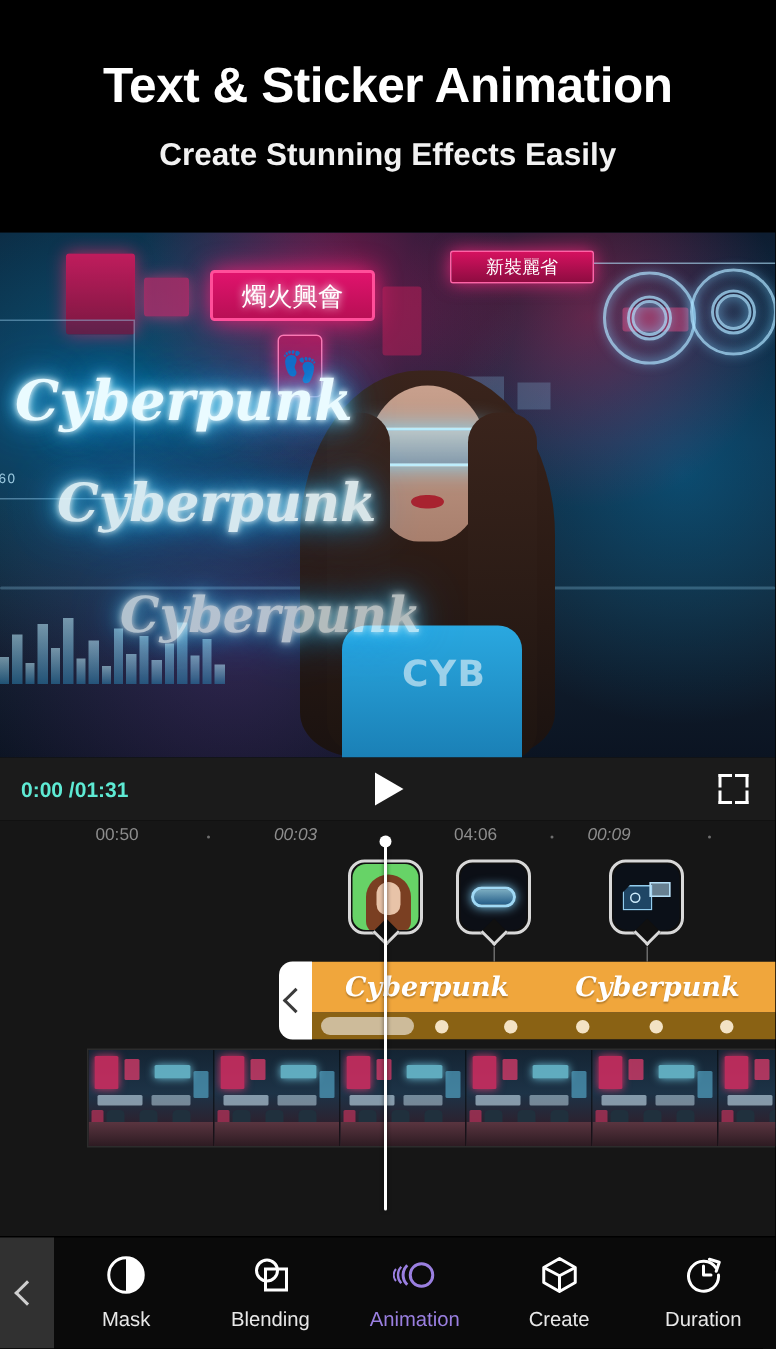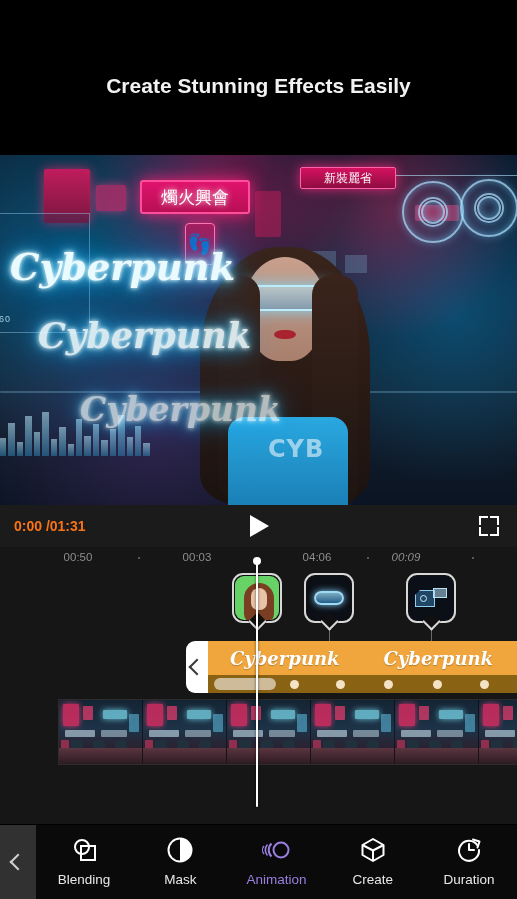--- a/index.html
+++ b/index.html
@@ -103,21 +103,21 @@
     color:#eafbff;
     text-shadow:0 0 4px #fff,0 0 10px #7fe6ff,0 0 20px #29b6ff,0 0 36px #0d8ce0;
   }
   #cyber1 { left:10px; top:90px; font-size:37px; }
   #cyber2 { left:38px; top:160px; font-size:35px; opacity:.9; }
   #cyber3 { left:80px; top:235px; font-size:33px; opacity:.72; }
 
   
   #playerbar { position:relative; height:42px; background:#1b1b1b;
                display:flex; align-items:center; }
-  #cur-time { position:absolute; left:14px; font-size:14px; font-weight:bold; color:#f97316; }
+  #cur-time { position:absolute; left:14px; font-size:14px; font-weight:bold; color:#5eead4; }
   #play-btn { position:absolute; left:0; right:0; margin:auto; width:26px; height:26px;
               display:flex; align-items:center; justify-content:center; cursor:pointer; }
   #fullscreen-btn { position:absolute; right:18px; width:20px; height:20px; cursor:pointer; }
   .fs-c { position:absolute; width:9px; height:9px; border:2px solid #fff; }
   .fs-tl { left:0; top:0; border-right:none; border-bottom:none; }
   .fs-tr { right:0; top:0; border-left:none; border-bottom:none; }
   .fs-bl { left:0; bottom:0; border-right:none; border-top:none; }
   .fs-br { right:0; bottom:0; border-left:none; border-top:none; }
 
   
@@ -211,20 +211,21 @@
   .tool.active .tool-lab { color:#9a7fe0; }
 
   .chev { width:12px; height:12px; border-left:2px solid #cfcfcf;
           border-bottom:2px solid #cfcfcf; transform:rotate(45deg); }
   .chev.dark { border-color:#3a3a3a; }
 </style>
 </head>
 <body>
 
 <div id="header">
+  <div id="header-title">Text &amp; Sticker Animation</div>
   <div id="header-sub">Create Stunning Effects Easily</div>
 </div>
 
 <div id="preview">
   <div class="pv-layer" id="pv-bg"></div>
 
   <div id="sign-cn2">新裝麗省</div>
   <div id="sign-cn">燭火興會</div>
   <div id="sign-foot">👣</div>
 
@@ -301,21 +302,21 @@
     <span class="fs-c fs-tr"></span>
     <span class="fs-c fs-bl"></span>
     <span class="fs-c fs-br"></span>
   </div>
 </div>
 
 <div id="timeline">
 
   <div id="ruler">
       <div class="rl-lab" style="left: 78px;">00:50</div>
-      <div class="rl-lab" style="left: 197px;">00:03</div>
+      <div class="rl-lab" style="left: 197px; font-style: italic;">00:03</div>
       <div class="rl-lab" style="left: 317px;">04:06</div>
       <div class="rl-lab" style="left: 406px; font-style: italic;">00:09</div>
       <div class="rl-dot" style="left: 138px;"></div>
       <div class="rl-dot" style="left: 257px;"></div>
       <div class="rl-dot" style="left: 367px;"></div>
       <div class="rl-dot" style="left: 472px;"></div>
     </div>
 
   <div id="markers">
 
@@ -451,35 +452,35 @@
 
 <div id="bottombar">
   <div id="back-btn">
     <span class="chev"></span>
   </div>
   <div id="tools">
 
     <div class="tool">
       <span class="tool-ico">
         <svg width="26" height="26" viewBox="0 0 26 26">
+          <circle cx="13" cy="13" r="11.5" fill="none" stroke="#fff" stroke-width="2"></circle>
+          <path d="M13 1.5 A11.5 11.5 0 0 1 13 24.5 Z" fill="#fff"></path>
+        </svg>
+      </span>
+      <span class="tool-lab">Mask</span>
+    </div>
+
+    <div class="tool">
+      <span class="tool-ico">
+        <svg width="26" height="26" viewBox="0 0 26 26">
           <circle cx="11" cy="10" r="7" fill="none" stroke="#fff" stroke-width="2"></circle>
           <rect x="10" y="9" width="14" height="14" fill="none" stroke="#fff" stroke-width="2"></rect>
         </svg>
       </span>
       <span class="tool-lab">Blending</span>
-    </div>
-
-    <div class="tool">
-      <span class="tool-ico">
-        <svg width="26" height="26" viewBox="0 0 26 26">
-          <circle cx="13" cy="13" r="11.5" fill="none" stroke="#fff" stroke-width="2"></circle>
-          <path d="M13 1.5 A11.5 11.5 0 0 1 13 24.5 Z" fill="#fff"></path>
-        </svg>
-      </span>
-      <span class="tool-lab">Mask</span>
     </div>
 
     <div class="tool active">
       <span class="tool-ico">
         <svg width="30" height="26" viewBox="0 0 30 26">
           <circle cx="19" cy="13" r="7.5" fill="none" stroke="#9a7fe0" stroke-width="2"></circle>
           <path d="M9.5 6.5 A9 9 0 0 0 9.5 19.5" fill="none" stroke="#9a7fe0" stroke-width="2"></path>
           <path d="M5.5 7.5 A8 8 0 0 0 5.5 18.5" fill="none" stroke="#9a7fe0" stroke-width="1.6"></path>
           <path d="M2 9 A6 6 0 0 0 2 17" fill="none" stroke="#9a7fe0" stroke-width="1.3"></path>
         </svg>

